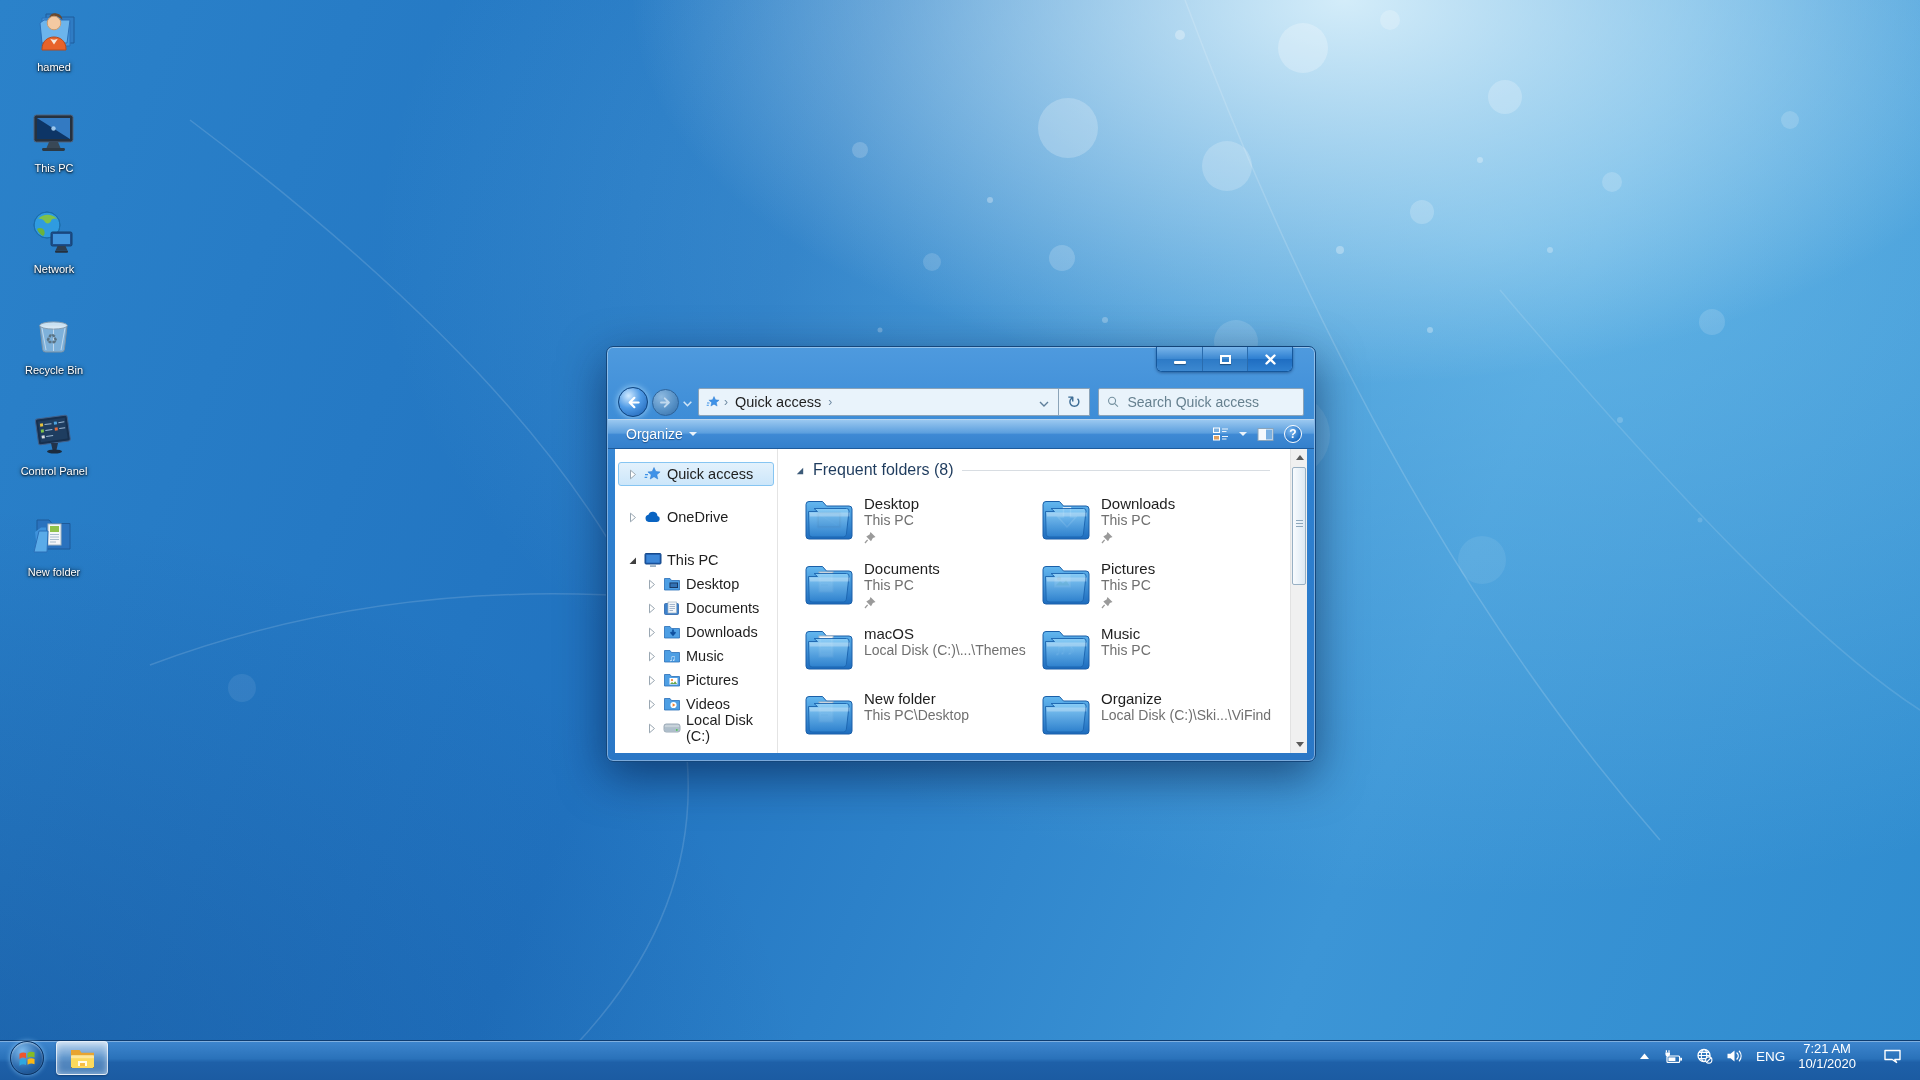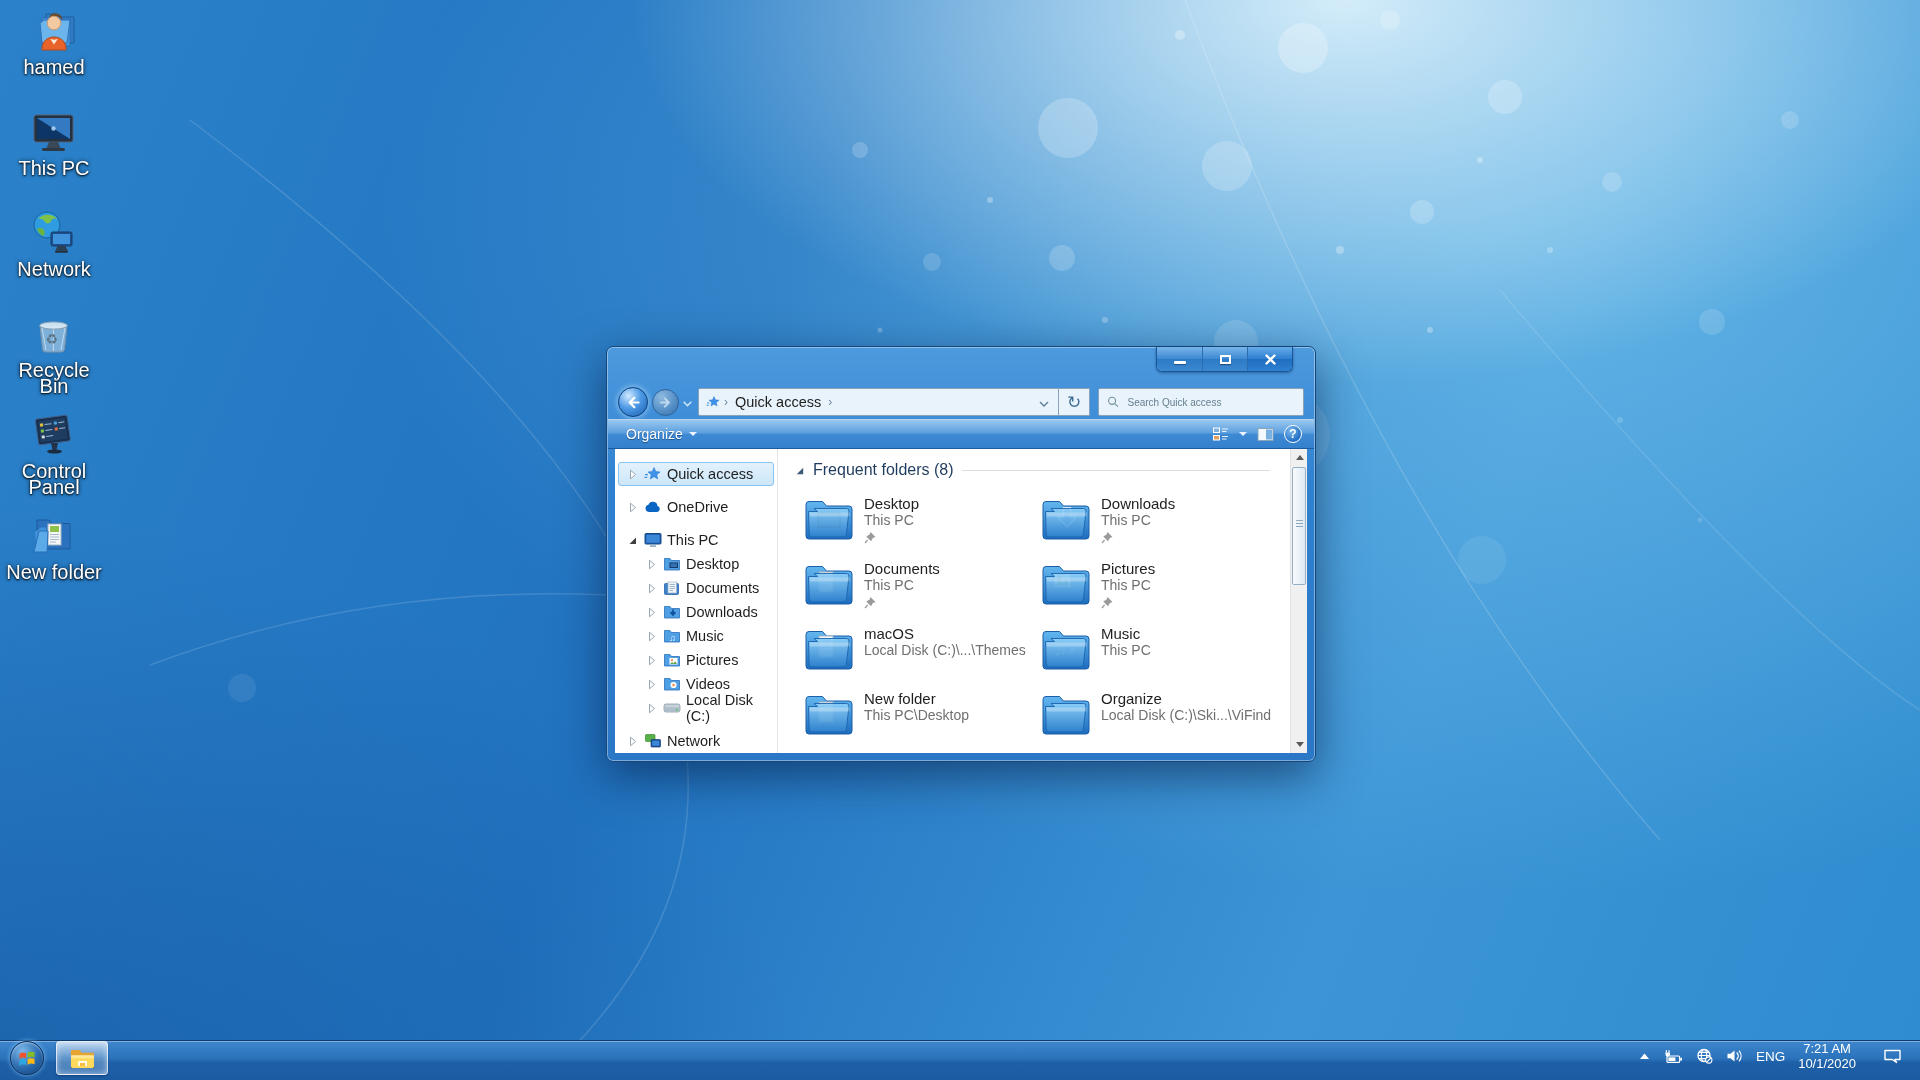--- a/index.html
+++ b/index.html
@@ -14,21 +14,21 @@
       radial-gradient(1300px 900px at -5% 105%, rgba(8,56,125,.38), rgba(8,56,125,0) 70%),
       linear-gradient(112deg, #2b82ca 0%, #2173c0 38%, #3c95d6 72%, #2f8ccf 100%);
   }
   .wallpaper svg { position:absolute; inset:0; }
 
   
   .desk-icons { position:absolute; left:6px; top:8px; width:96px; }
   .desk-cell { height:92px; margin-bottom:9px; display:flex; flex-direction:column; align-items:center; cursor:default; }
   .desk-cell .dicon { width:48px; height:48px; }
   .desk-cell .dicon svg { width:48px; height:48px; }
-  .desk-cell .dlabel { margin-top:3px; font-size:20px; color:#fff; text-align:center;
+  .desk-cell .dlabel { margin-top:3px; font-size:11px; color:#fff; text-align:center;
     text-shadow:0 1px 2px #000, 0 0 4px rgba(0,0,0,.75); line-height:16px; }
 
   
   .win { position:absolute; left:606px; top:346px; width:710px; height:416px; border-radius:7px;
     background:linear-gradient(180deg,#4e9ade 0%, #2e80d0 34%, #2a77c6 100%);
     border:1px solid #14477c;
     box-shadow: inset 0 0 0 1px rgba(255,255,255,.38), 0 14px 46px rgba(0,18,55,.55); }
 
   .capgroup { position:absolute; top:0; right:22px; height:25px; display:flex;
     border:1px solid #16589c; border-top:none; border-radius:0 0 6px 6px; overflow:hidden;
@@ -49,21 +49,21 @@
   .navdrop { margin:0 6px 0 4px; }
   .fieldbox { height:28px; background:#e9f3fb; border:1px solid #8ba3b8; display:flex; align-items:center; }
   .addr { flex:1 1 auto; border-radius:2px 0 0 2px; padding-left:7px; cursor:text; }
   .crumb-label { font-size:14.5px; color:#1e1e1e; margin:0 4px; cursor:pointer; }
   .crumb-sep { color:#6f8aa2; font-size:12px; margin:0 3px; }
   .addr-right { margin-left:auto; display:flex; align-items:center; height:100%; }
   .addr-caret { padding:0 9px; color:#5d7purple; }
   .refreshbox { width:31px; height:28px; border:1px solid #8ba3b8; border-left:none; display:flex; align-items:center; justify-content:center; background:#e9f3fb; cursor:pointer; }
   .refresh-glyph { font-size:17px; color:#3f6e96; line-height:1; }
   .searchbox { width:206px; margin-left:8px; border-radius:2px; padding:0 8px; gap:8px; cursor:text; }
-  .searchbox input { border:none; outline:none; background:transparent; font-size:10px; color:#333; width:100%;
+  .searchbox input { border:none; outline:none; background:transparent; font-size:14px; color:#333; width:100%;
     font-family:"Liberation Sans",sans-serif; }
   .searchbox input::placeholder { color:#66808f; }
 
   .cmdbar { position:absolute; top:72px; left:1px; right:1px; height:30px;
     background:linear-gradient(180deg,#9ac8f0 0%, #5c9fde 46%, #3e89d4 52%, #3480cc 100%);
     border-top:1px solid rgba(255,255,255,.65); border-bottom:1px solid #1e5b9c;
     display:flex; align-items:center; padding:0 12px; }
   .organize { display:flex; align-items:center; gap:6px; color:#fff; font-size:14px; cursor:pointer;
     text-shadow:0 1px 1px rgba(0,30,70,.5); padding:3px 6px; border-radius:3px; }
   .caret-down { width:0; height:0; border-left:4px solid transparent; border-right:4px solid transparent; border-top:4px solid #eaf3fb; }
@@ -71,21 +71,21 @@
   .cmd-ico { display:flex; align-items:center; justify-content:center; cursor:pointer; }
   .helpb { width:18px; height:18px; border-radius:50%; background:radial-gradient(circle at 35% 30%, #7db9f0, #1f6fc4 70%);
     border:1px solid #fff; color:#fff; font-size:12px; font-weight:bold; display:flex; align-items:center; justify-content:center; }
 
   .client { position:absolute; top:102px; left:8px; right:8px; bottom:8px; background:#fff; overflow:hidden; }
 
   .navpane { position:absolute; left:0; top:0; bottom:0; width:163px; border-right:1px solid #e4e4e4; padding-top:13px; background:#fff; }
   .nav-item { height:24px; display:flex; align-items:center; gap:5px; font-size:14.5px; color:#1e1e1e; cursor:pointer;
     padding-left:7px; margin:0 3px; border:1px solid transparent; border-radius:3px; }
   .nav-item.indent1 { padding-left:26px; }
-  .nav-item.gap-above { margin-top:9px; }
+  .nav-item.gap-above { margin-top:19px; }
   .nav-item.selected { background:linear-gradient(180deg,#e3f1fc,#cce6fa); border-color:#86c5f2; }
   .nav-item .expander { width:13px; height:13px; flex:0 0 auto; display:flex; }
   .nav-item .nicon { width:18px; height:16px; flex:0 0 auto; display:flex; }
   .nav-item .nicon svg { width:18px; height:16px; }
 
   .content { position:absolute; left:164px; top:0; right:17px; bottom:0; padding:12px 12px 0 15px; }
   .group-header { display:flex; align-items:center; gap:8px; }
   .group-title { font-size:16px; color:#1f3c5e; white-space:nowrap; }
   .group-rule { flex:1 1 auto; height:1px; background:#d8dde2; margin-right:8px; }
   .tiles { margin-top:15px; padding-left:10px; display:grid; grid-template-columns:237px 237px; row-gap:11px; }

